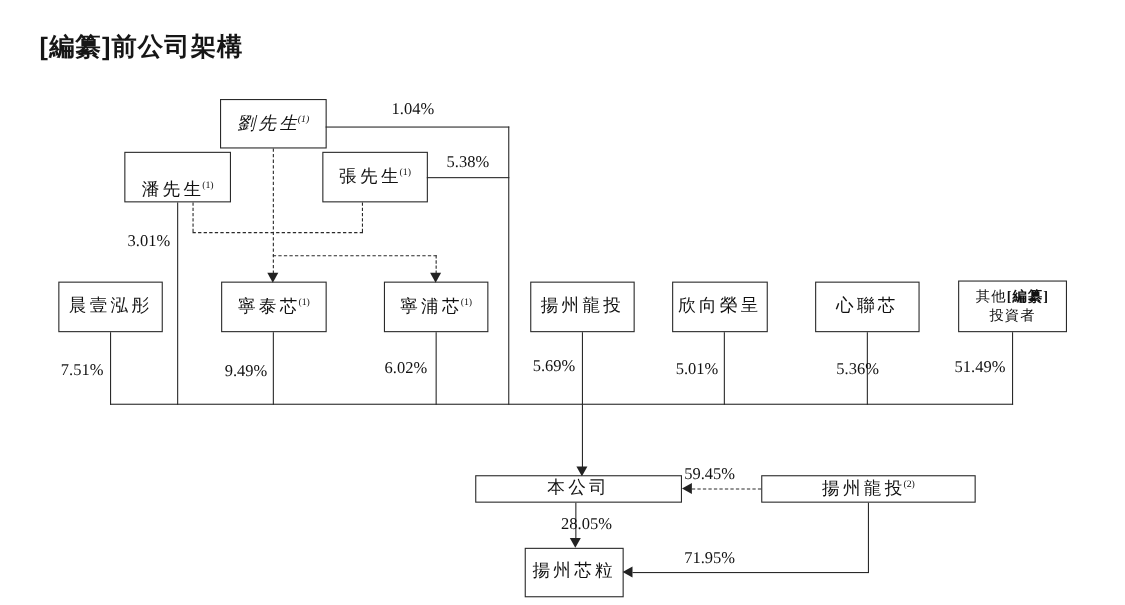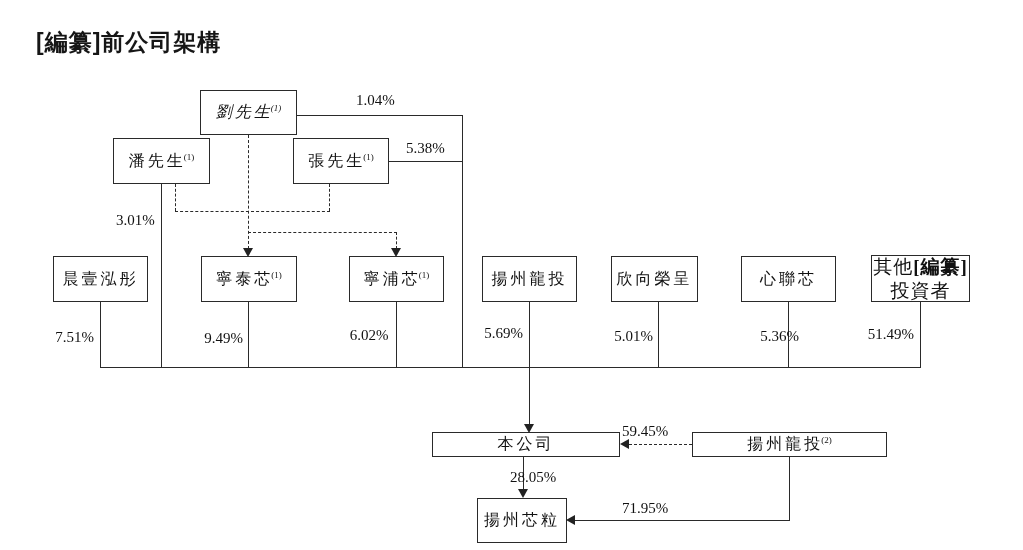--- a/index.html
+++ b/index.html
@@ -12,37 +12,37 @@
     font-family:"Liberation Sans","DejaVu Sans",sans-serif;
     font-size:23px;font-weight:bold;letter-spacing:1px;color:#161616;
   }
   .box{
     position:absolute;border:1.3px solid #2a2a2a;background:#fff;
     display:flex;align-items:center;justify-content:center;text-align:center;
     box-sizing:border-box;
   }
   .txt{font-size:16px;letter-spacing:3px;line-height:1.15;white-space:nowrap;}
   .txt .sup{font-size:9px;letter-spacing:0;vertical-align:super;margin-left:-2px;}
-  .txt2{font-size:19px;letter-spacing:1px;line-height:1.25;}
+  .txt2{font-size:13px;letter-spacing:1px;line-height:1.25;}
   .bold{font-weight:bold;}
   .hline{position:absolute;height:1.3px;background:#2a2a2a;}
   .vline{position:absolute;width:1.3px;background:#2a2a2a;}
   .dhline{position:absolute;height:0;border-top:1.3px dashed #2a2a2a;}
   .dvline{position:absolute;width:0;border-left:1.3px dashed #2a2a2a;}
   .arr-down{position:absolute;width:0;height:0;
     border-left:5.5px solid transparent;border-right:5.5px solid transparent;
     border-top:9px solid #222;}
   .arr-left{position:absolute;width:0;height:0;
     border-top:5.5px solid transparent;border-bottom:5.5px solid transparent;
     border-right:9px solid #222;}
   .pct{position:absolute;font-size:15px;white-space:nowrap;color:#111;}
 
   
   .b-liu{left:200px;top:90px;width:97px;height:45px;font-style:italic;}
-  .b-pan{left:113px;top:138px;width:97px;height:46px;}
+  .b-pan{left:113px;top:138px;width:97px;height:46px;align-items:flex-end;}
   .b-zhang{left:293px;top:138px;width:96px;height:46px;}
   .b-chenyi{left:53px;top:256px;width:95px;height:46px;}
   .b-ningtai{left:201px;top:256px;width:96px;height:46px;}
   .b-ningpu{left:349px;top:256px;width:95px;height:46px;}
   .b-nanjing{left:482px;top:256px;width:95px;height:46px;}
   .b-xinxiang{left:611px;top:256px;width:87px;height:46px;}
   .b-xinlian{left:741px;top:256px;width:95px;height:46px;}
   .b-other{left:871px;top:255px;width:99px;height:47px;}
   .b-company{left:432px;top:432px;width:188px;height:25px;}
   .b-longtou{left:692px;top:432px;width:195px;height:25px;}

